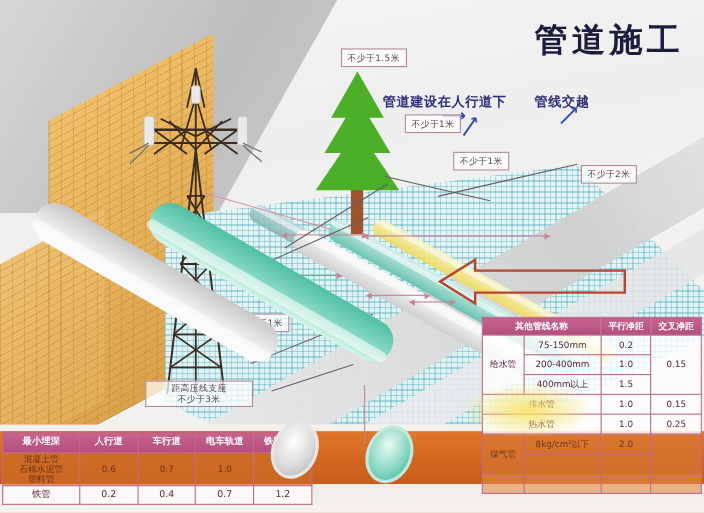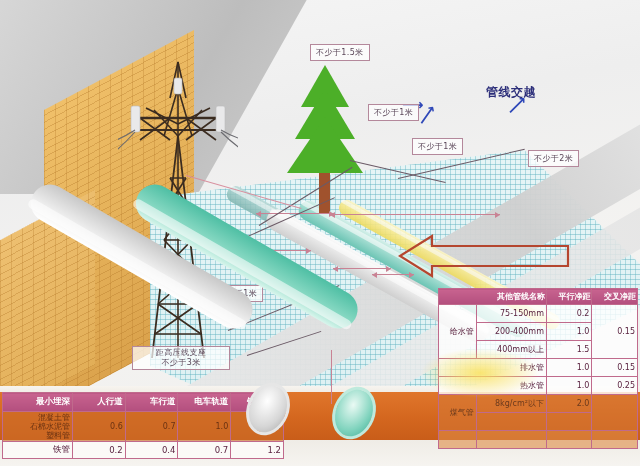--- a/index.html
+++ b/index.html
@@ -101,21 +101,21 @@
   .dim::before{left:0;border-right:5px solid #c98294;}
   .dim::after{right:0;border-left:5px solid #c98294;}
   .dimv{position:absolute;width:1px;background:#c98294;}
 
   
   #red-arrow{position:absolute;left:398px;top:232px;width:172px;height:48px;}
 
   
   table{border-collapse:collapse;}
   .tbl{position:absolute;font-size:8px;color:#5a2340;}
-  .tbl td,.tbl th{border:1px solid #c06a8c;text-align:right;
+  .tbl td,.tbl th{border:1px solid #c06a8c;text-align:center;
     padding:1px 2px;font-weight:normal;}
 
   
   #tbl-right{right:2px;top:288px;width:200px;}
   #tbl-right th{background:linear-gradient(180deg,#c8638f,#b34f7e);
     color:#fff;font-weight:bold;font-size:8px;line-height:9px;padding:3px 1px;}
   #tbl-right td{background:rgba(255,255,255,.80);height:15px;font-size:8px;}
   #tbl-right td.grp{background:rgba(255,255,255,.80);}
   #tbl-right tr.faded td{background:rgba(214,120,52,.55);color:#6b3a1d;}
   #tbl-right tr.faded2 td{background:rgba(224,140,70,.60);color:#7a4422;}
@@ -245,21 +245,23 @@
   <div class="dimv" style="left:331px;top:350px;height:54px;"></div>
 
   <div class="leader" style="left:259px;top:225px;width:110px;transform:rotate(-32deg);"></div>
   <div class="leader" style="left:216px;top:250px;width:130px;transform:rotate(-24deg);"></div>
   <div class="leader" style="left:228px;top:330px;width:120px;transform:rotate(-22deg);"></div>
   <div class="leader pink" style="left:186px;top:175px;width:120px;transform:rotate(16deg);"></div>
   <div class="leader" style="left:247px;top:355px;width:78px;transform:rotate(-18deg);"></div>
   <div class="leader" style="left:350px;top:160px;width:98px;transform:rotate(13deg);"></div>
   <div class="leader" style="left:398px;top:178px;width:130px;transform:rotate(-13deg);"></div>
 
-
+  <div id="title">管道施工</div>
+
+  <div class="ann-blue" style="left:348px;top:84px;">管道建设在人行道下</div>
   <div class="ann-blue" style="left:486px;top:84px;">管线交越</div>
 
   <div class="blue-arrow" style="left:402px;top:96px;">⟶</div>
   <div class="blue-arrow" style="left:506px;top:96px;transform:rotate(-45deg);">⟶</div>
   <div class="blue-arrow" style="left:416px;top:106px;transform:rotate(-55deg);">⟶</div>
 
   <div class="lbl" style="left:310px;top:44px;">不少于1.5米</div>
   <div class="lbl" style="left:368px;top:104px;">不少于1米</div>
   <div class="lbl" style="left:412px;top:138px;">不少于1米</div>
   <div class="lbl" style="left:528px;top:150px;">不少于2米</div>

